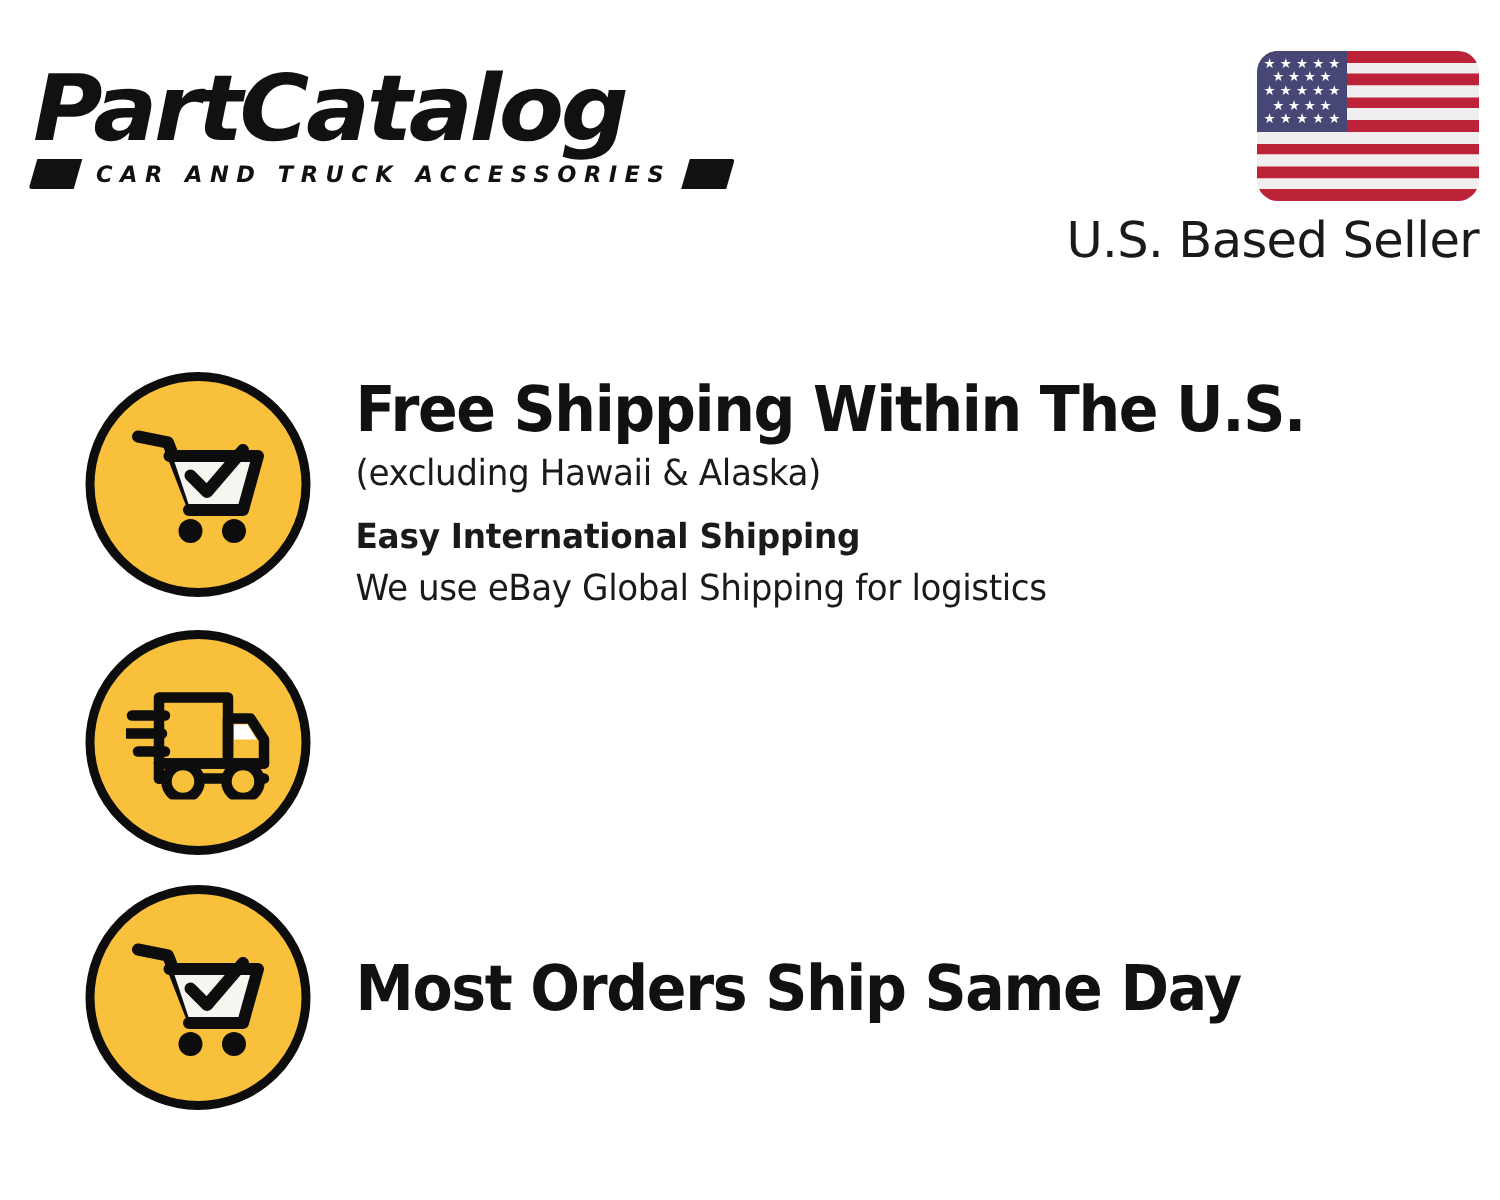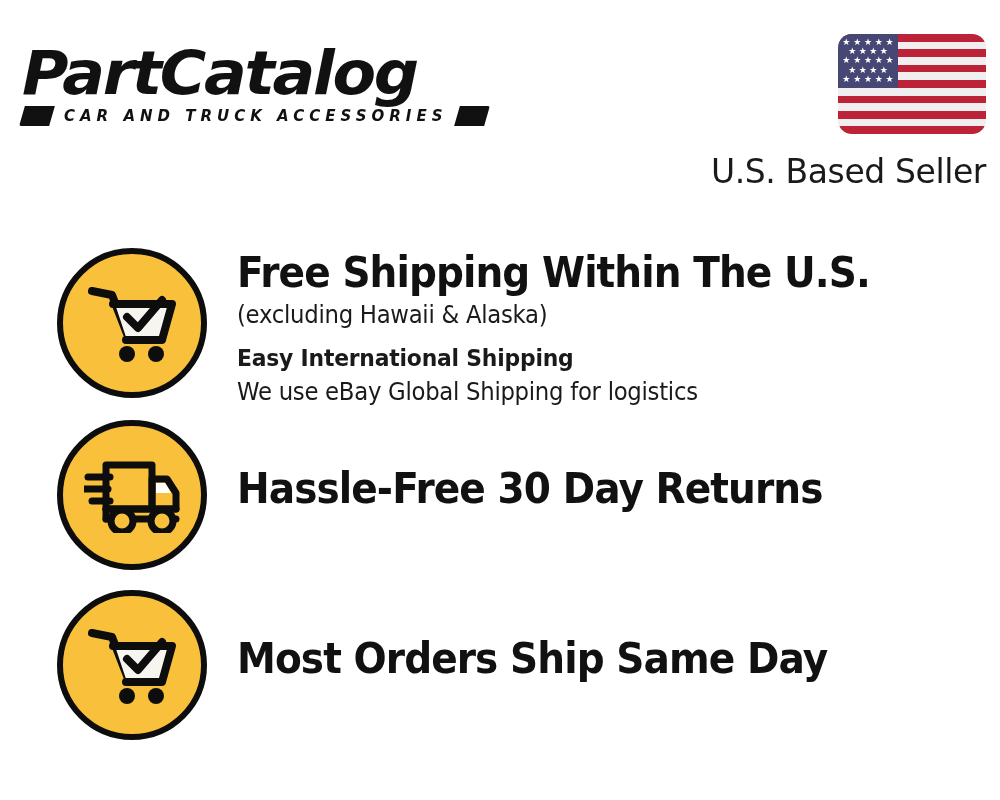--- a/index.html
+++ b/index.html
@@ -112,21 +112,21 @@
   .star-row.offset { padding: 0 6px; }
   .star {
     color: #ffffff;
     font-size: 9px;
     line-height: 9px;
   }
 
   #seller-badge-text {
     position: absolute;
     right: 14px;
-    top: 128px;
+    top: 116px;
     font-family: "DejaVu Sans", sans-serif;
     font-weight: 400;
     font-size: 33px;
     line-height: 40px;
     letter-spacing: -0.4px;
     color: #1a1a1a;
     white-space: nowrap;
   }
 
   
@@ -304,23 +304,20 @@
         <path d="M72 26 L81 26 L87 36 L72 36 Z" fill="#FFFFFF"></path>
 
         <path d="M22 52 L92 52" stroke="#0d0d0d" stroke-width="7" stroke-linecap="round"></path>
         <path d="M22 52 L22 62" stroke="#0d0d0d" stroke-width="7" stroke-linecap="round"></path>
         <path d="M22 62 L92 62" stroke="#0d0d0d" stroke-width="7" stroke-linecap="round"></path>
 
         <circle cx="38" cy="64" r="11" fill="#F9C03C" stroke="#0d0d0d" stroke-width="7"></circle>
         <circle cx="78" cy="64" r="11" fill="#F9C03C" stroke="#0d0d0d" stroke-width="7"></circle>
       </svg>
     </div>
-    <div class="feature-text centered">
-      <div class="feature-title">Hassle-Free 30 Day Returns</div>
-    </div>
   </div>
 
   <div class="feature-row" id="feature-row-2">
     <div class="feature-icon">
       <svg width="92" height="82" viewBox="0 0 92 82" fill="none">
         <path d="M6 9 L26 13 L43 57 L76 57" stroke="#0d0d0d" stroke-width="8" stroke-linecap="round" stroke-linejoin="round"></path>
         <path d="M30 25 L82 25 L74 55 L40 55 Z" fill="#F7F5F0"></path>
         <path d="M27 22 L86 22 L76 58 L40 58" stroke="#0d0d0d" stroke-width="8" stroke-linecap="round" stroke-linejoin="round" fill="none"></path>
         <path d="M41 35 L52 46 L76 18" stroke="#0d0d0d" stroke-width="8" stroke-linecap="round" stroke-linejoin="round" fill="none"></path>
         <circle cx="41" cy="72" r="8" fill="#0d0d0d"></circle>

